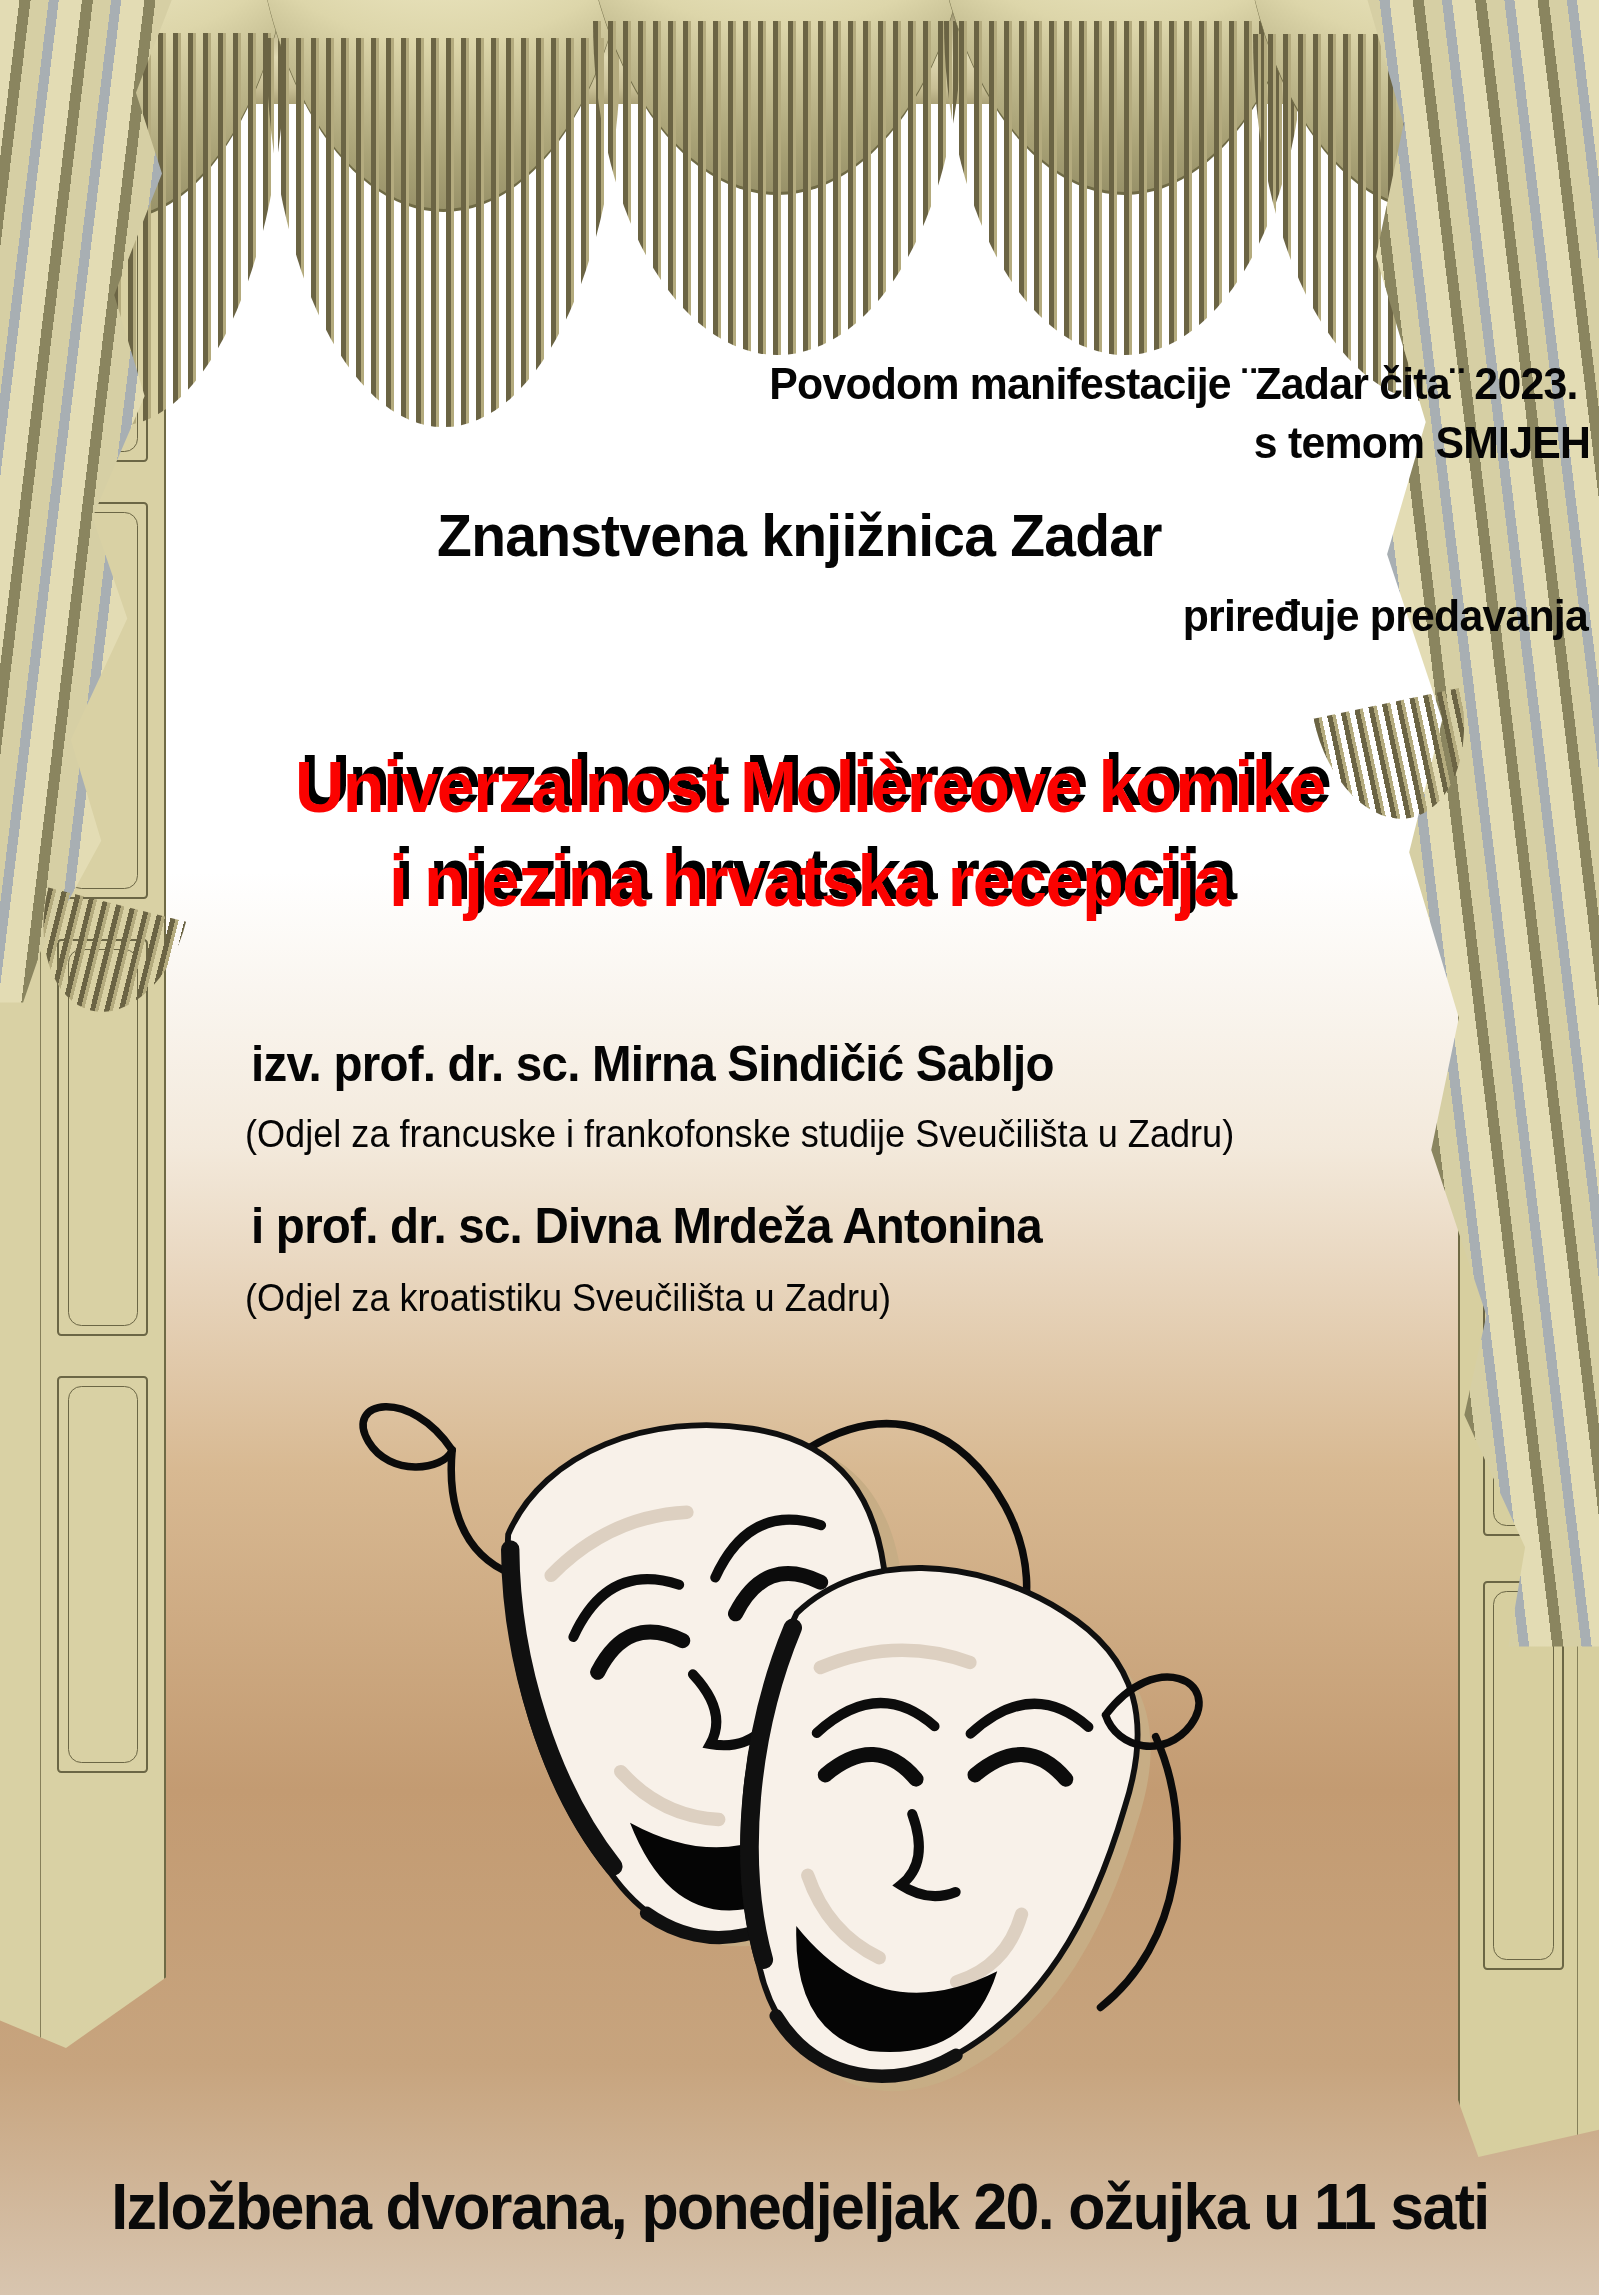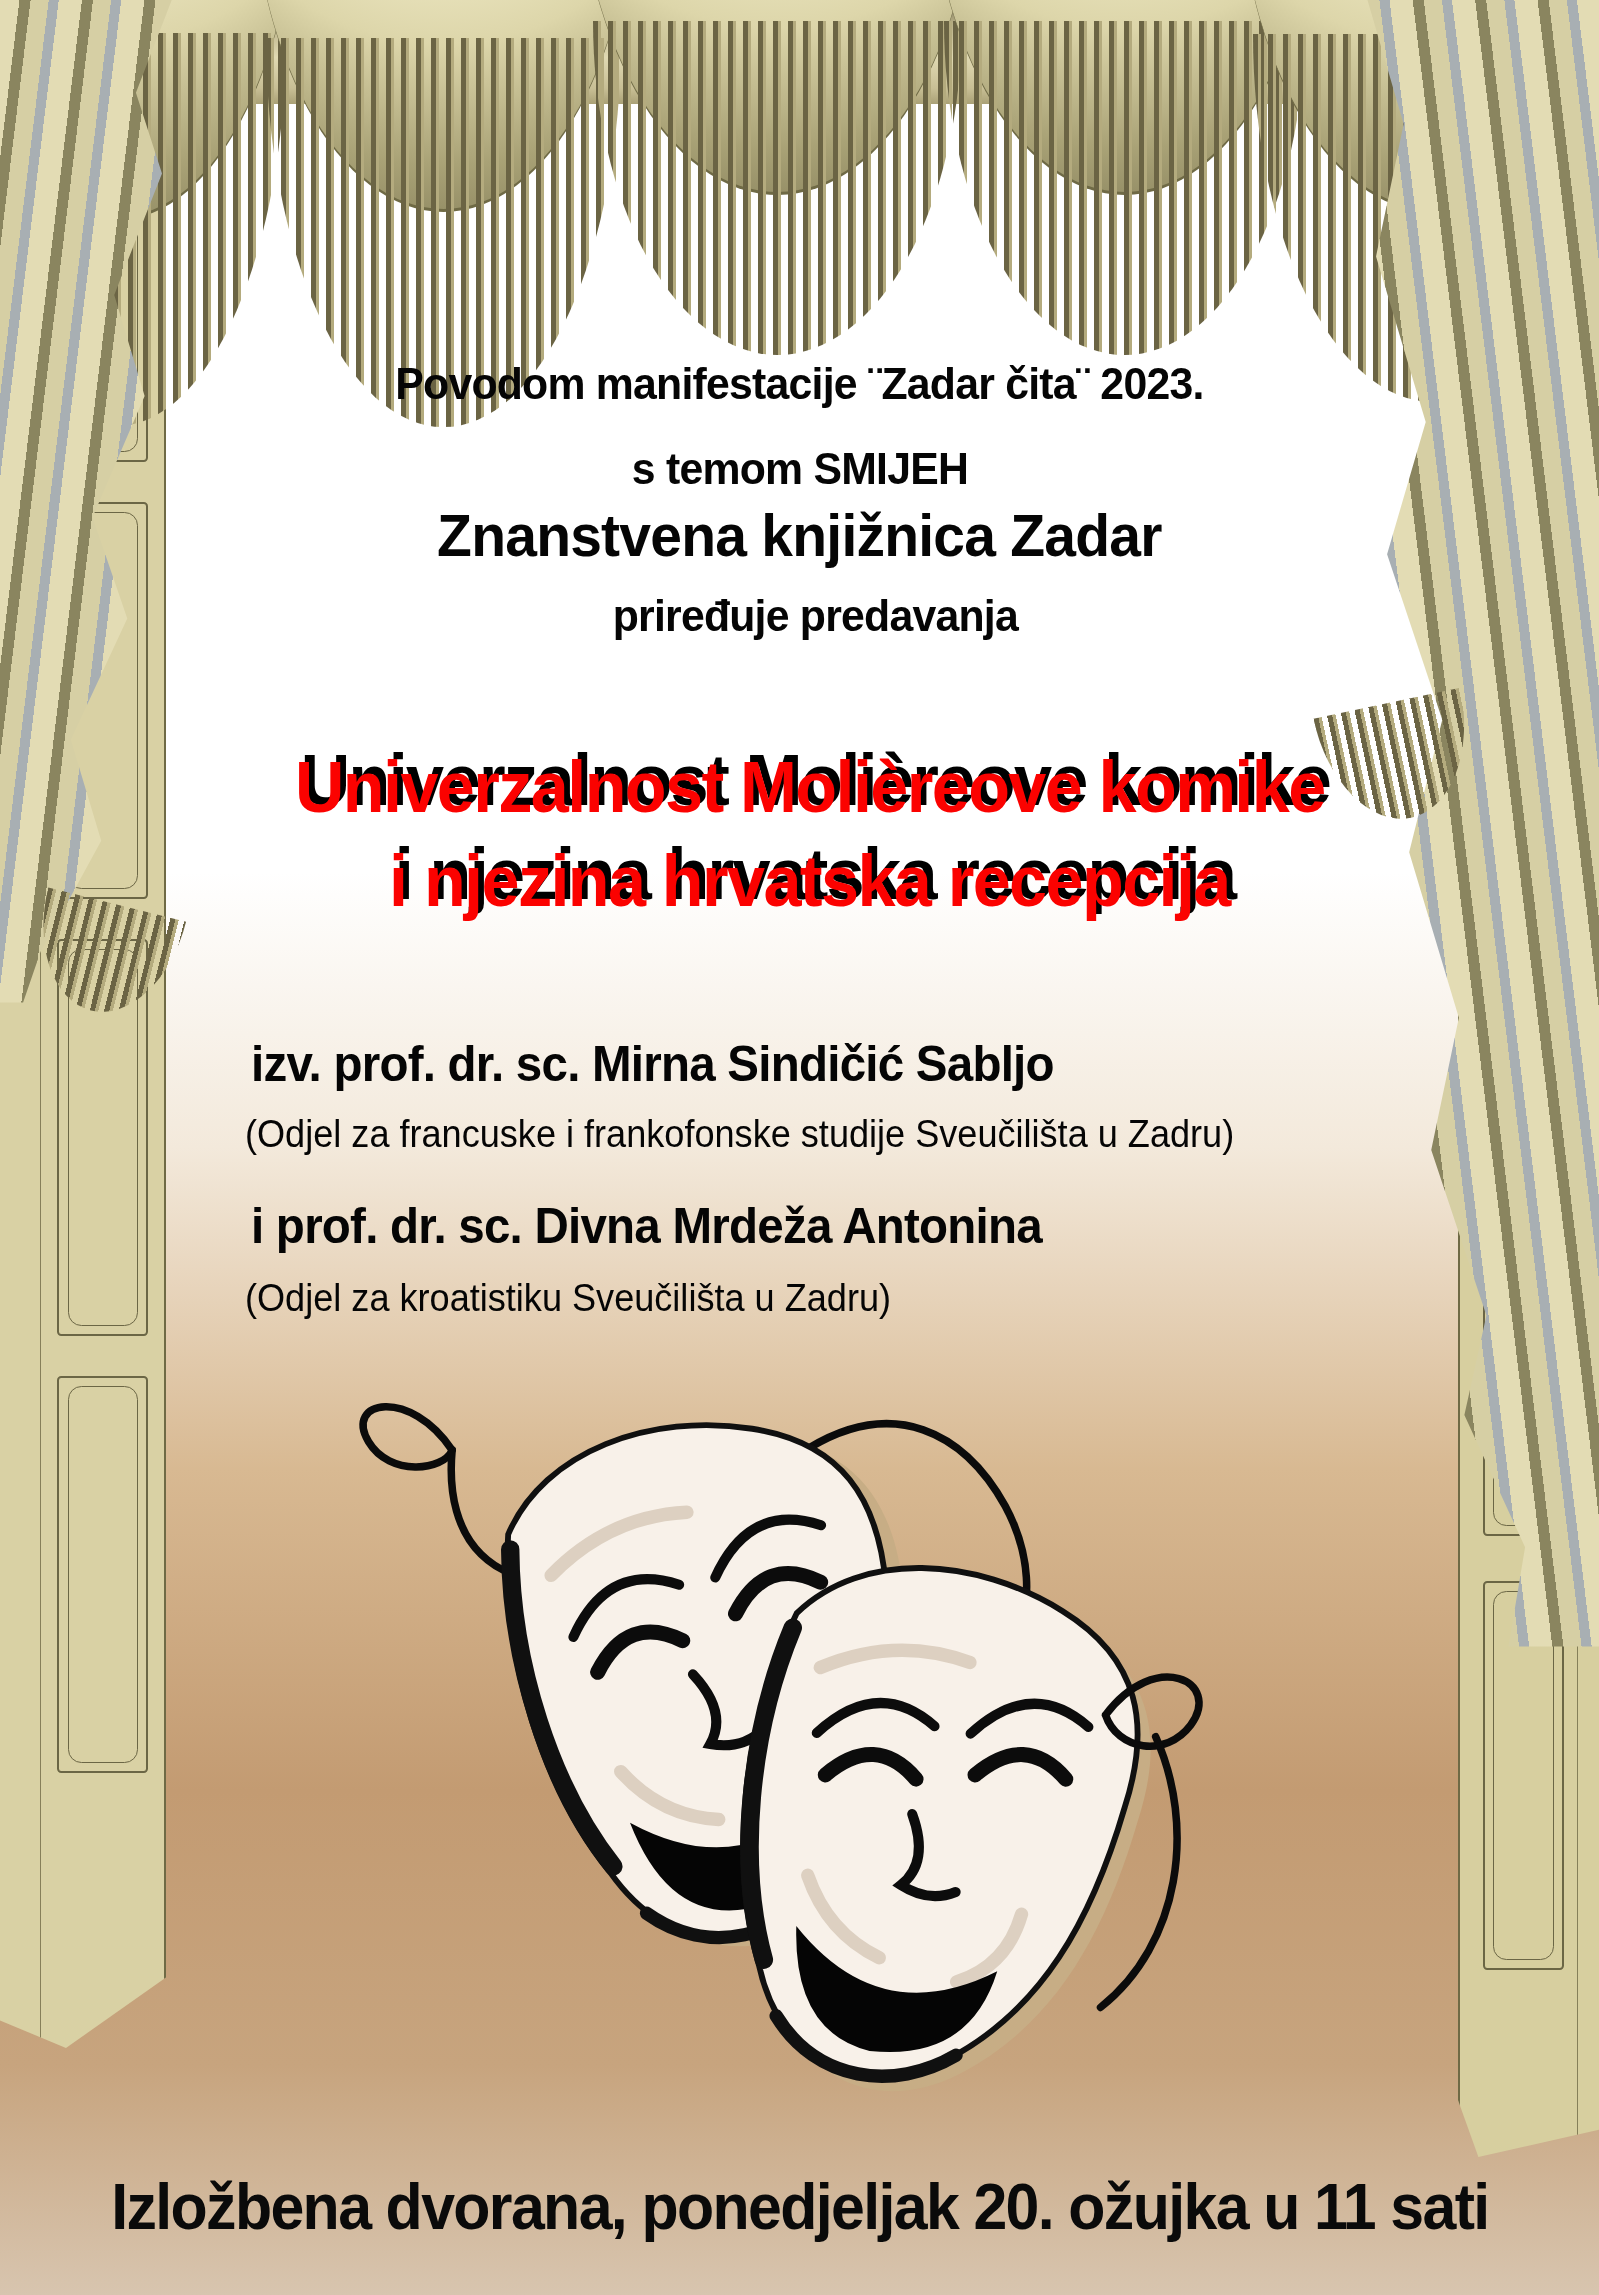--- a/index.html
+++ b/index.html
@@ -45,21 +45,21 @@
   .door-right::before{content:"";position:absolute;top:0;bottom:0;right:28px;border-left:1.7px solid #77714c;opacity:.85;}
   .panel{position:relative;border:2.5px solid #6b6645;border-radius:4.2px;}
   .panel::before{content:"";position:absolute;inset:8.4px;border:1.7px solid #6b6645;border-radius:13.4px;}
   .door-left .panel{width:87px;height:393px;margin:40px 11.7px 0 64px;}
   .door-right .panel{width:77px;height:385px;margin:45px 33px 0 23.4px;}
 
   
   .txt{position:absolute;left:0;right:0;text-align:center;color:#050505;z-index:6;white-space:nowrap;}
   .condense{display:inline-block;transform:scaleX(.95);}
   .condense-l{display:inline-block;transform:scaleX(.95);transform-origin:left center;}
-  .h-small{font-size:45px;font-weight:700;letter-spacing:-0.8px;}
+  .h-small{font-size:45px;font-weight:700;letter-spacing:-0.8px;text-align:right;}
   .h-big{font-size:60px;font-weight:700;letter-spacing:-0.8px;}
   .title{font-size:72px;font-weight:700;letter-spacing:-1.7px;color:#fb0200;
     text-shadow:5.9px -7.5px 0 #000;padding-left:20px;}
   .speaker{position:absolute;left:251px;text-align:left;color:#050505;z-index:6;white-space:nowrap;
     font-size:50px;font-weight:700;letter-spacing:-0.8px;}
   .affil{position:absolute;left:245px;text-align:center;color:#050505;z-index:6;white-space:nowrap;
     font-size:38px;font-weight:400;}
   .venue{font-size:64px;font-weight:700;letter-spacing:-1.7px;color:#0a0a0a;}
 
   
@@ -109,21 +109,21 @@
   </div>
 
   <div class="drape drape-left"></div>
   <div class="drape-tuft" style="left:33px;top:903px;width:142px;height:109px;transform:rotate(14deg);"></div>
   <div class="drape drape-right"></div>
   <div class="drape-tuft" style="right:125px;top:702px;width:150px;height:117px;transform:rotate(-12deg);"></div>
 
   <div class="txt h-small" style="top:358px;">
     <span class="condense">Povodom manifestacije ¨Zadar čita¨ 2023.</span>
   </div>
-  <div class="txt h-small" style="top:443px;">
+  <div class="txt h-small" style="top:417px;">
     <span class="condense">s temom SMIJEH</span>
   </div>
   <div class="txt h-big" style="top:495px;margin-top:6px;">
     <span class="condense">Znanstvena knjižnica Zadar</span>
   </div>
   <div class="txt h-small" style="top:590px;padding-left:32px;">
     <span class="condense">priređuje predavanja</span>
   </div>
 
   <div class="txt title" style="top:746px;">

